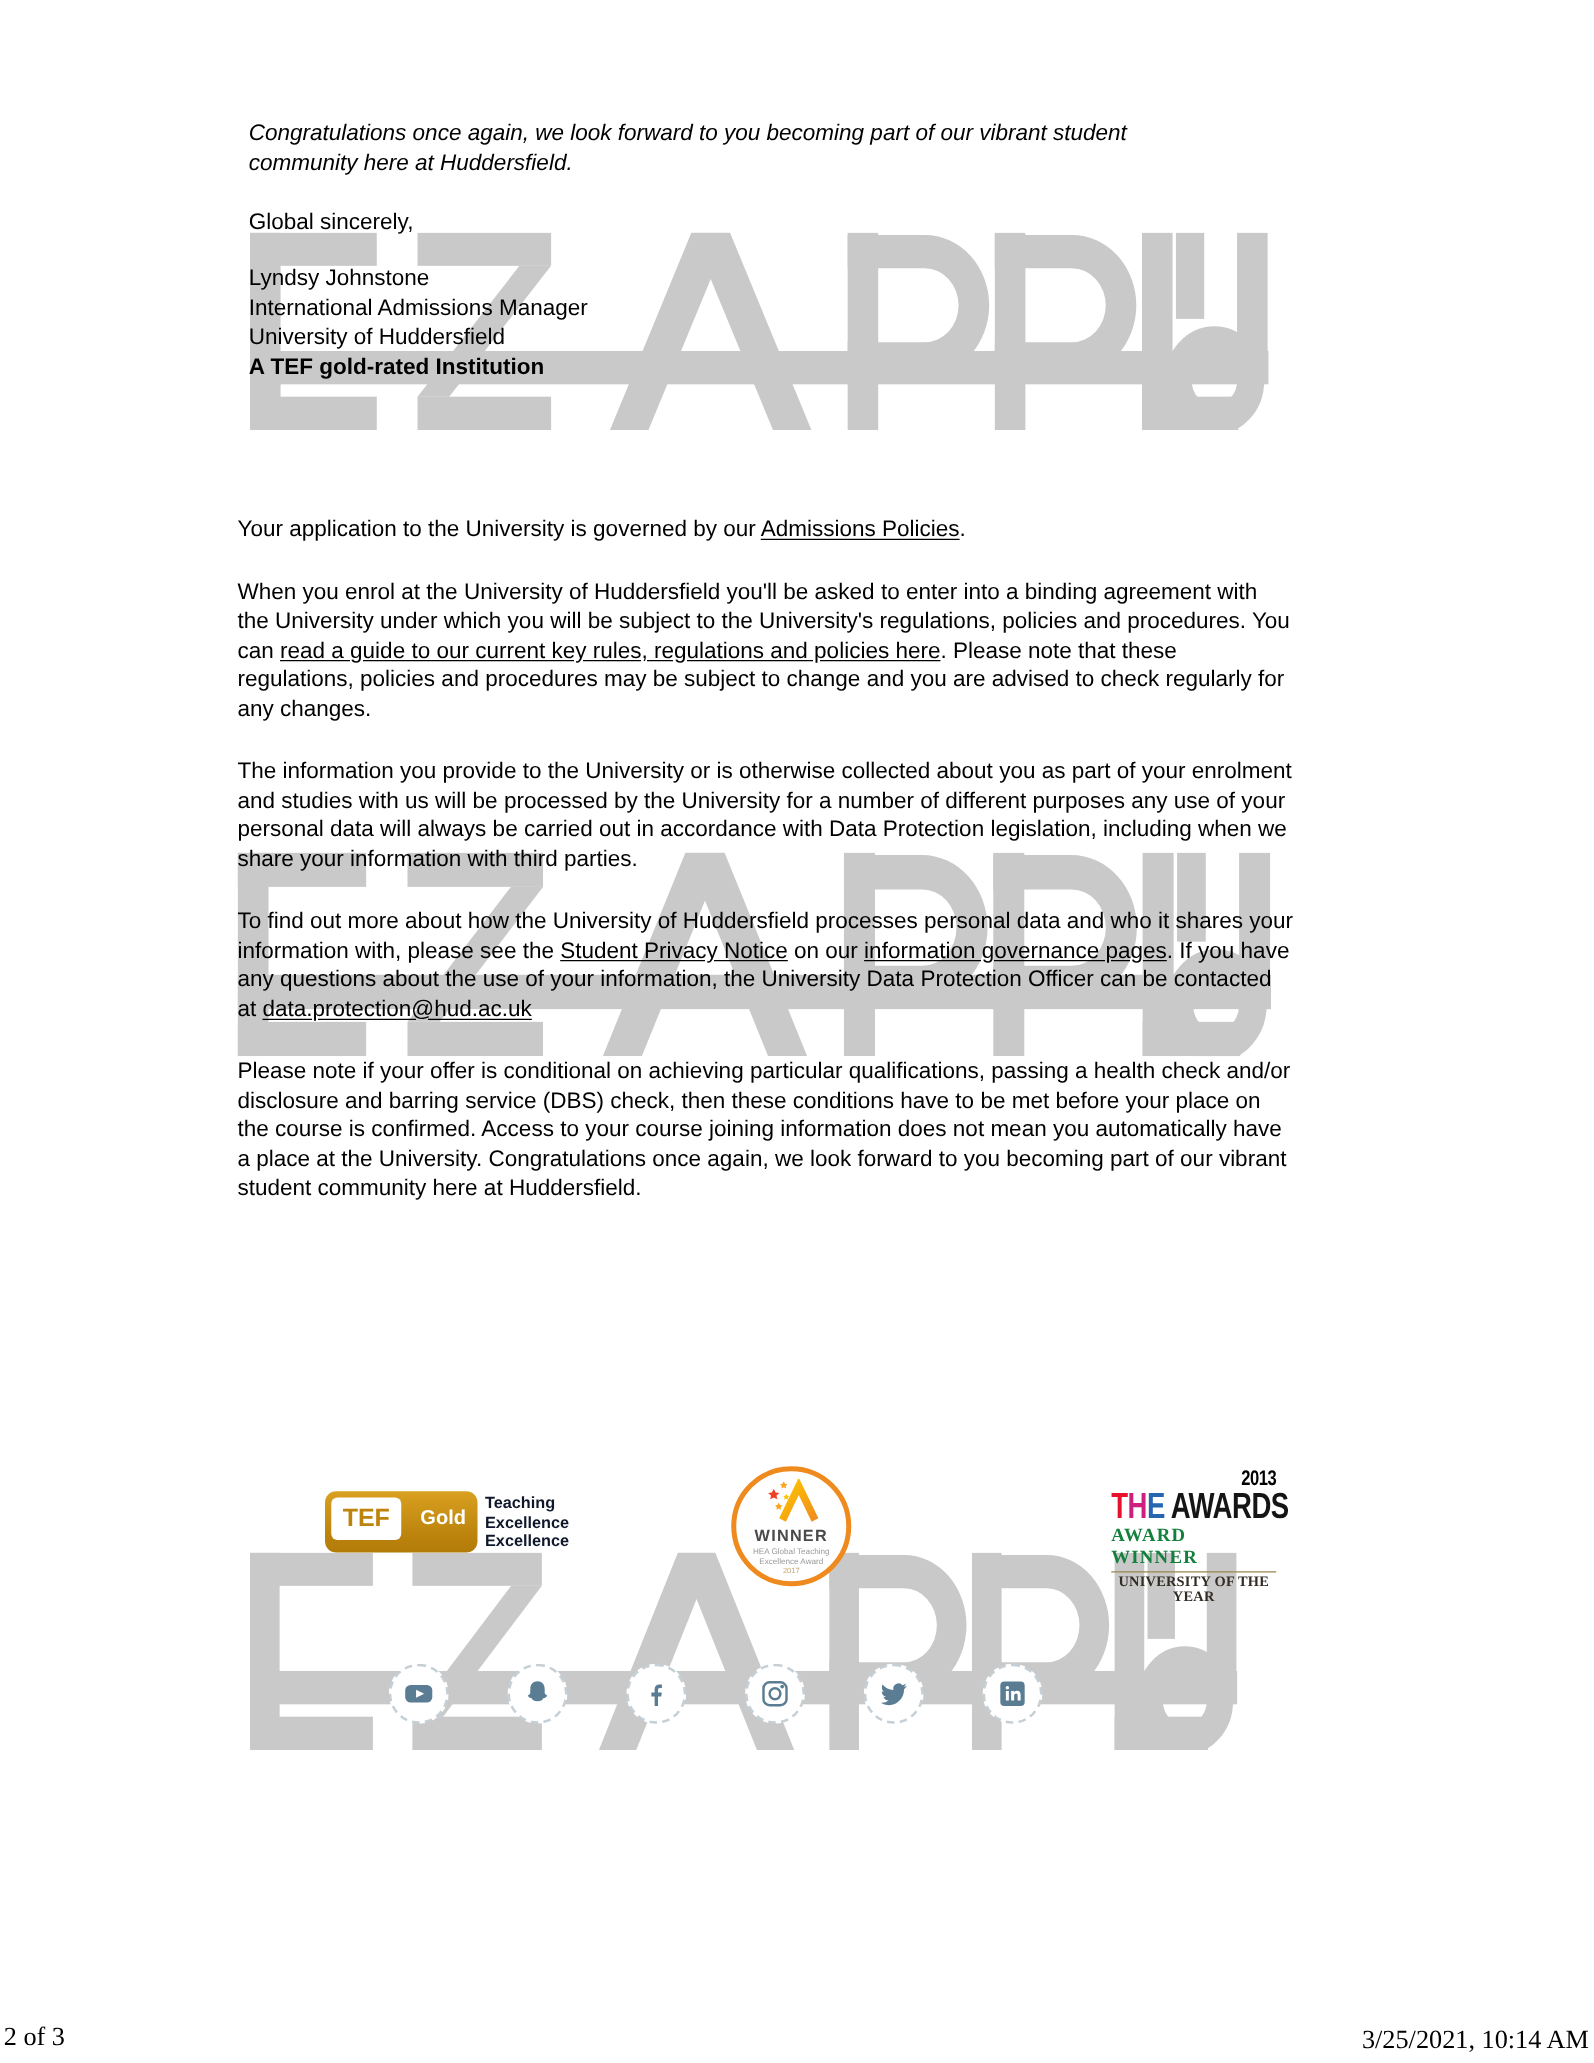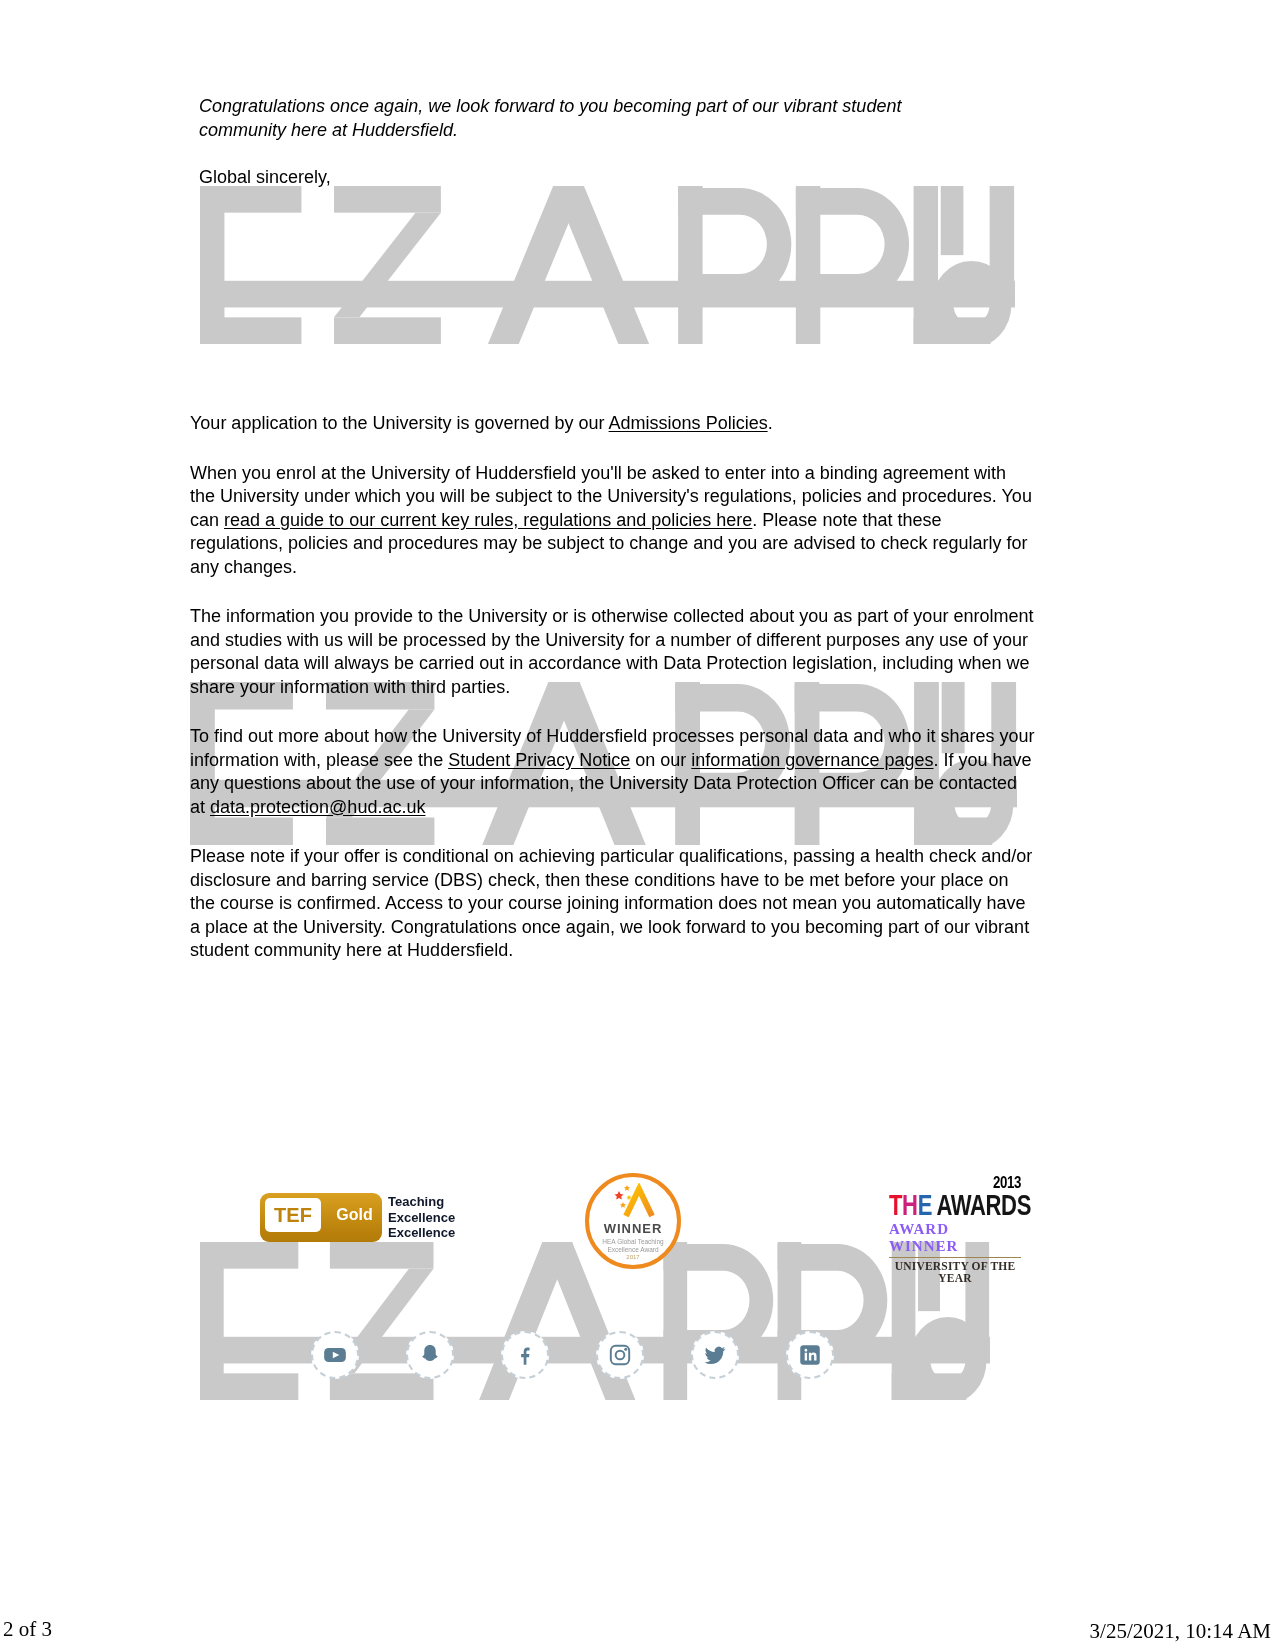--- a/index.html
+++ b/index.html
@@ -35,21 +35,21 @@
   .hea-mark{position:absolute;left:24px;top:6px;}
   .hea-winner{position:absolute;left:0;top:44px;width:100%;font-size:13px;font-weight:bold;color:#4a4a4a;letter-spacing:1px;}
   .hea-cap{position:absolute;left:0;top:61px;width:100%;font-size:6.5px;line-height:7.5px;color:#9a9a9a;}
   .hea-year{position:absolute;left:0;top:77px;width:100%;font-size:6px;color:#c4a56a;}
 
   
   .thea{position:absolute;left:845px;top:1176px;width:132px;z-index:1;margin-left:44px;}
   .thea-year{transform:scaleX(.78);transform-origin:right center;text-align:right;font-weight:bold;font-size:17px;line-height:14px;letter-spacing:-.5px;}
   .thea-row{white-space:nowrap;transform:scaleX(.76);transform-origin:left center;font-weight:bold;font-size:29px;line-height:30px;letter-spacing:-.5px;}
   .thea-awards{color:#151515;margin-left:6px;}
-  .aw-winner{font-family:"Liberation Serif",serif;font-weight:bold;font-size:15px;line-height:17px;color:#8b5cf6;letter-spacing:1px;margin-top:1px;}
+  .aw-winner{font-family:"Liberation Serif",serif;font-weight:bold;font-size:15px;line-height:17px;color:#15803d;letter-spacing:1px;margin-top:1px;}
   .aw-rule{border-top:1.5px solid #9c854e;margin-top:2px;}
   .uoty{font-family:"Liberation Serif",serif;font-weight:bold;font-size:11.5px;color:#332d26;letter-spacing:.2px;margin-top:2px;text-align:center;}
 
   
   .social{position:absolute;left:311px;top:1331px;display:flex;gap:47px;z-index:2;}
   .ring{width:44px;height:44px;border:2px dashed #c5cfd6;border-radius:50%;background:#fff;
         display:flex;align-items:center;justify-content:center;color:#5b7d93;}
   .ring svg{width:26px;height:26px;}
 
   
@@ -95,20 +95,28 @@
   <svg class="wm" style="left:190px;top:682px" width="827" height="163">
       <use href="#wm-ezapply" width="827" height="163"></use>
     </svg>
   <svg class="wm" style="left:200px;top:1242px" width="790" height="158">
       <use href="#wm-ezapply" width="790" height="158"></use>
     </svg>
 
   <div class="txt intro">Congratulations once again, we look forward to you becoming part of our vibrant student community here at Huddersfield.</div>
   <div class="txt salutation">Global sincerely,</div>
 
+  <div class="txt signature">
+    <div>
+        <div>Lyndsy Johnstone</div>
+        <div>International Admissions Manager</div>
+        <div>University of Huddersfield</div>
+      </div>
+    <div class="sig-bold">A TEF gold-rated Institution</div>
+  </div>
 
   <div class="body-col">
       <div class="para">Your application to the University is governed by our <span class="lnk">Admissions Policies</span>.</div>
       <div class="para">When you enrol at the University of Huddersfield you'll be asked to enter into a binding agreement with the University under which you will be subject to the University's regulations, policies and procedures. You can <span class="lnk">read a guide to our current key rules, regulations and policies here</span>. Please note that these regulations, policies and procedures may be subject to change and you are advised to check regularly for any changes.</div>
       <div class="para">The information you provide to the University or is otherwise collected about you as part of your enrolment and studies with us will be processed by the University for a number of different purposes any use of your personal data will always be carried out in accordance with Data Protection legislation, including when we share your information with third parties.</div>
       <div class="para">To find out more about how the University of Huddersfield processes personal data and who it shares your information with, please see the <span class="lnk">Student Privacy Notice</span> on our <span class="lnk">information governance pages</span>. If you have any questions about the use of your information, the University Data Protection Officer can be contacted at <span class="lnk">data.protection@hud.ac.uk</span></div>
       <div class="para">Please note if your offer is conditional on achieving particular qualifications, passing a health check and/or disclosure and barring service (DBS) check, then these conditions have to be met before your place on the course is confirmed. Access to your course joining information does not mean you automatically have a place at the University. Congratulations once again, we look forward to you becoming part of our vibrant student community here at Huddersfield.</div>
     </div>
 
   <div class="tef">

